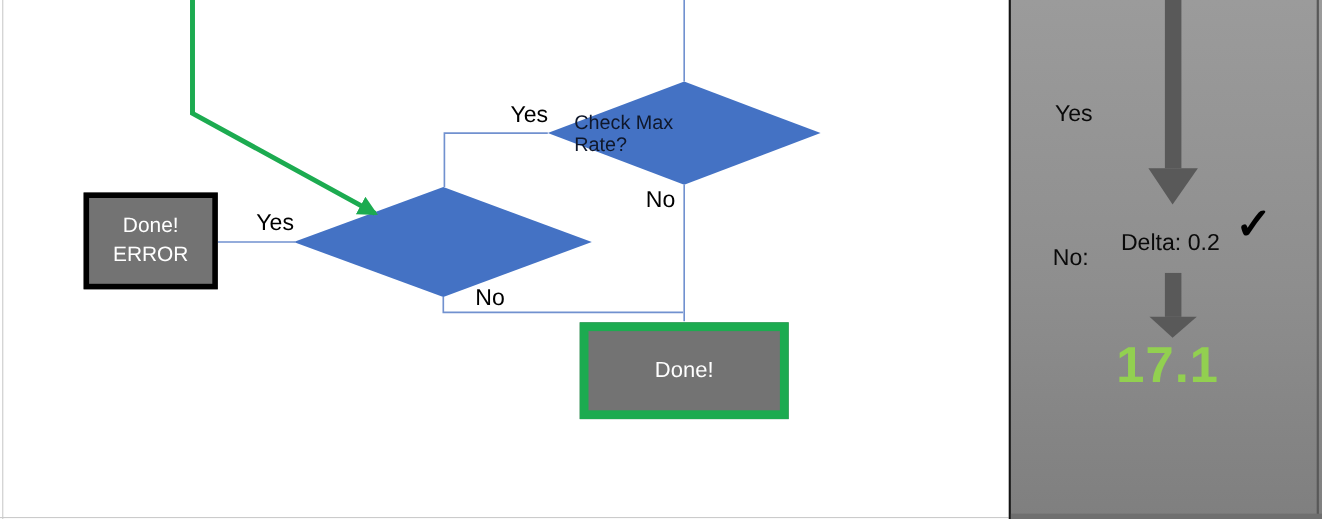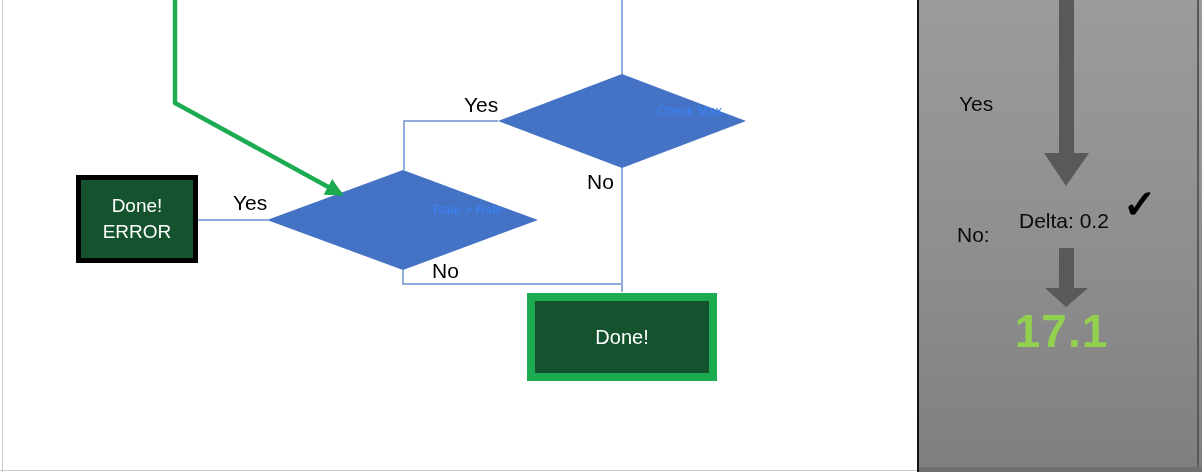--- a/index.html
+++ b/index.html
@@ -15,28 +15,28 @@
   .c-green { stroke:#1cab50; stroke-width:4.5; fill:none; }
   .diamond { fill:#4472c4; stroke:none; }
 
   .flow-label { position:absolute; color:#000; font-size:21px; white-space:nowrap; }
   #label-yes-to-done-error { left:233px; top:191px; }
   #label-yes-to-rate       { left:464px; top:93px;  }
   #label-no-check-max      { left:587px; top:170px; }
   #label-no-rate           { left:432px; top:259px; }
 
   .diamond-text {
-    position:absolute; width:200px; color:#3b82f6; font-size:13px;
-    line-height:20px; text-align:right; pointer-events:none;
+    position:absolute; width:200px; color:#0f172a; font-size:18px;
+    line-height:20px; text-align:left; pointer-events:none;
   }
   #dt-check-max { left:522px; top:101px; }
   #dt-rate      { left:303px; top:200px; }
 
   .term-box {
-    position:absolute; background:#14532d; color:#ffffff; text-align:center;
+    position:absolute; background:#737373; color:#ffffff; text-align:center;
     display:flex; flex-direction:column; align-items:center; justify-content:center;
     box-sizing:border-box;
   }
   #box-done-error { left:76px;  top:175px; width:122px; height:88px; border:5px solid #000000; font-size:19px; line-height:26px; }
   #box-done       { left:527px; top:293px; width:190px; height:88px; border:8px solid #1cab50; font-size:20px; }
 
   .panel {
     position:absolute; left:917px; top:0; width:285px; height:472px;
     background:linear-gradient(180deg,#9b9b9b 0%, #8e8e8e 55%, #7f7f7f 100%);
     border-left:2px solid #141414; box-sizing:border-box;
@@ -77,23 +77,23 @@
     <line class="c-blue" x1="198" y1="220" x2="268" y2="220"></line>
 
     <polygon class="diamond" points="622,74 746,121 622,168 498,121"></polygon>
     <polygon class="diamond" points="403,170 538,220 403,270 267,220"></polygon>
 
     <polyline class="c-green" points="175,0 175,103 341,194" marker-end="url(#green-arrowhead)"></polyline>
   </svg>
 
   <div class="diamond-text" id="dt-check-max">
     <div>Check Max</div>
+    <div>Rate?</div>
   </div>
   <div class="diamond-text" id="dt-rate">
-    <div>Rate &gt; Rate</div>
   </div>
 
   <div class="flow-label" id="label-yes-to-done-error">Yes</div>
   <div class="flow-label" id="label-yes-to-rate">Yes</div>
   <div class="flow-label" id="label-no-check-max">No</div>
   <div class="flow-label" id="label-no-rate">No</div>
 
   <div class="term-box" id="box-done-error">
     <div>Done!</div>
     <div>ERROR</div>

